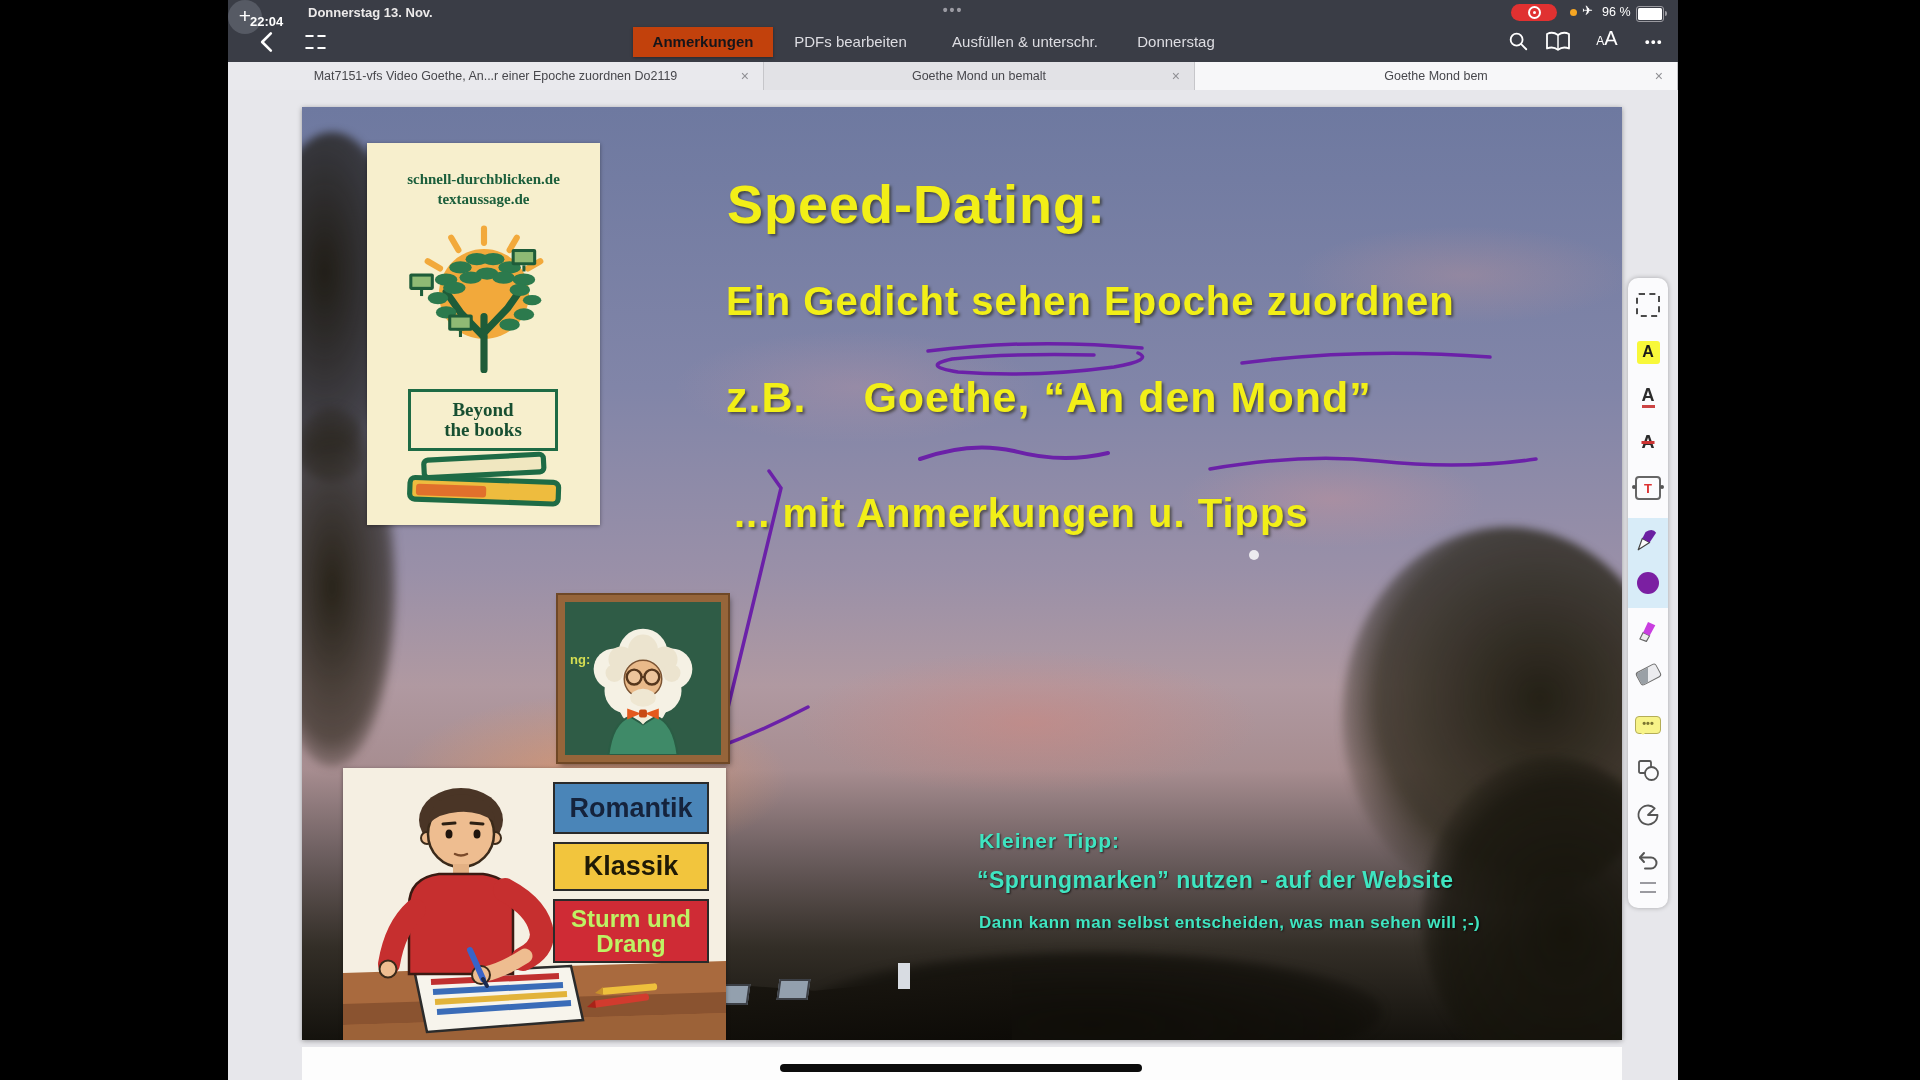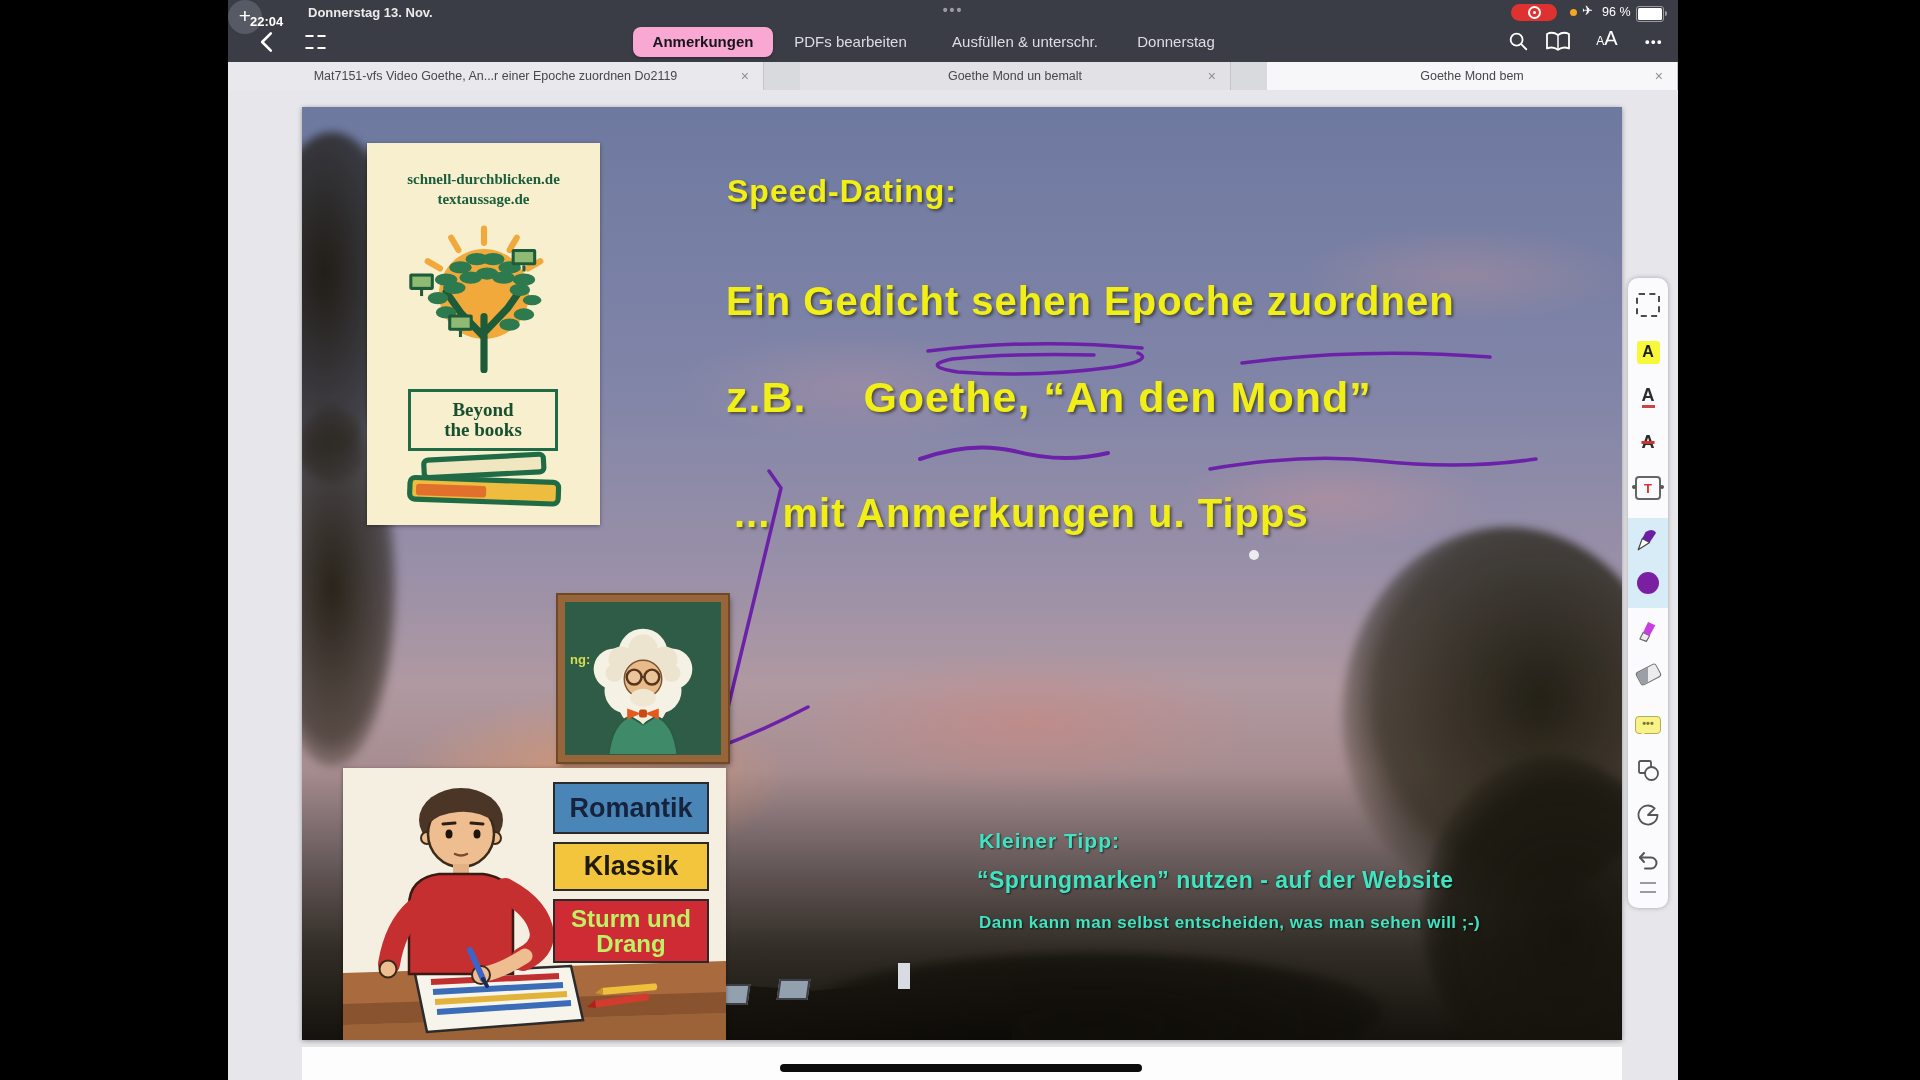--- a/index.html
+++ b/index.html
@@ -20,30 +20,30 @@
   .batt-txt{position:absolute;left:1374px;top:5px;color:#fff;font-size:12.5px;}
   .battery{position:absolute;left:1408px;top:6px;width:24px;height:12px;border:1px solid #9a9aa0;border-radius:3px;padding:1px;}
   .battery i{display:block;width:100%;height:100%;background:#fff;border-radius:1.5px;}
   .battery u{position:absolute;right:-4px;top:3.5px;width:2.5px;height:5px;background:#9a9aa0;border-radius:0 2px 2px 0;}
 
   .icon-btn{position:absolute;display:flex;align-items:center;justify-content:center;cursor:pointer;}
   .back-btn{left:24px;top:27px;width:28px;height:30px;}
   .grid-btn{left:76px;top:31px;width:22px;height:22px;display:grid;grid-template-columns:9px 9px;grid-template-rows:9px 9px;gap:3px;}
   .grid-btn i{border:1.7px solid #fff;border-radius:2.5px;}
   .mode-tab{position:absolute;top:27px;height:30px;line-height:30px;color:#dddde2;font-size:15px;text-align:center;cursor:pointer;}
-  .mode-tab.active{background:#f9a8d4;color:#15151a;border-radius:8px;font-weight:bold;box-shadow:0 1px 3px rgba(0,0,0,.35);}
+  .mode-tab.active{background:#c2410c;color:#15151a;border-radius:0;font-weight:bold;box-shadow:0 1px 3px rgba(0,0,0,.35);}
   .add-btn{left:1020px;top:25px;width:34px;height:34px;border-radius:50%;background:#565a64;color:#fff;font-size:21px;line-height:32px;text-align:center;cursor:pointer;}
   .search-btn{left:1278px;top:29px;width:24px;height:24px;}
   .book-btn{left:1316px;top:30px;width:28px;height:24px;}
   .fontsize-btn{left:1362px;top:27px;width:34px;height:28px;color:#fff;display:flex;align-items:baseline;justify-content:center;}
   .fontsize-btn .sm{font-size:12px;}.fontsize-btn .lg{font-size:20px;}
   .more-btn{left:1408px;top:28px;width:36px;height:26px;color:#fff;font-size:13px;letter-spacing:1.5px;font-weight:bold;}
 
   
-  .tabbar{position:absolute;left:0;top:62px;width:1450px;height:28px;display:flex;background:#d9dade;border-bottom:1px solid #c2c2c6;gap:36px;}
+  .tabbar{position:absolute;left:0;top:62px;width:1450px;height:28px;display:flex;background:#d9dade;border-bottom:1px solid #c2c2c6;}
   .doctab{position:relative;height:28px;line-height:28px;text-align:center;font-size:12.5px;color:#47474c;border-right:1px solid #c6c6ca;cursor:pointer;white-space:nowrap;overflow:hidden;}
   .doctab .x{position:absolute;right:14px;top:0;color:#8e8e93;font-size:14px;cursor:pointer;}
   .t1{width:535px;background:#e9e9ed;}
   .t2{width:430px;background:#e2e2e6;}
   .t3{flex:1;background:#f7f7f9;}
 
   
   .docarea{position:absolute;left:0;top:90px;width:1450px;height:990px;background:#e7e7eb;}
   .page{position:absolute;left:74px;top:17px;width:1320px;height:933px;overflow:hidden;box-shadow:0 1px 5px rgba(0,0,0,.35);background:#8b8cab;}
   .next-page{position:absolute;left:74px;top:957px;width:1320px;height:33px;background:#fdfdfd;}
@@ -68,21 +68,21 @@
   .roofwin{position:absolute;width:27px;height:17px;background:#93a0ae;border:2px solid #3c3f45;transform:skewX(-8deg);}
   .chimney{position:absolute;left:596px;top:856px;width:12px;height:26px;background:#d8dce2;}
 
   
   .logo-card{position:absolute;left:65px;top:36px;width:233px;height:382px;background:#f7efcd;box-shadow:0 1px 4px rgba(0,0,0,.4);}
   .logo-site{position:absolute;left:0;width:100%;text-align:center;font-family:"Liberation Serif",serif;font-weight:bold;color:#1b5e3b;font-size:15px;}
   .logo-badge{position:absolute;left:41px;top:246px;width:144px;height:56px;border:3px solid #1e6b45;background:#f7efcd;display:flex;flex-direction:column;align-items:center;justify-content:center;font-family:"Liberation Serif",serif;font-weight:bold;color:#174f31;font-size:19px;line-height:1.05;}
 
   
   .yel{position:absolute;color:#f2ef17;font-weight:bold;white-space:nowrap;text-shadow:2px 2px 3px rgba(25,25,5,.55);letter-spacing:1px;}
-  .h1{left:425px;top:66px;font-size:32px;}
+  .h1{left:425px;top:66px;font-size:54px;}
   .h2{left:424px;top:172px;font-size:40px;}
   .h3{left:424px;top:266px;font-size:43px;}
   .h4{left:432px;top:384px;font-size:40px;}
 
   
   .goethe{position:absolute;left:256px;top:488px;width:170px;height:167px;background:#2f5c46;border:7px solid #96653a;box-shadow:0 0 0 2px #6f4826,2px 3px 6px rgba(0,0,0,.5);box-sizing:border-box;}
   .chalk-frag{position:absolute;left:5px;top:50px;color:#d5de52;font-weight:bold;font-size:13px;}
 
   
   .boy-card{position:absolute;left:41px;top:661px;width:383px;height:272px;background:#f5efe2;box-shadow:0 1px 4px rgba(0,0,0,.4);overflow:hidden;}

